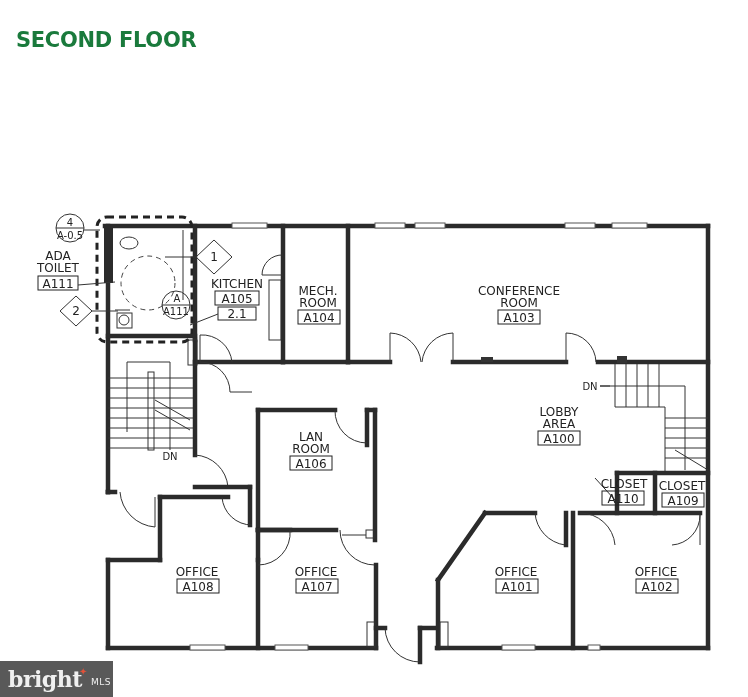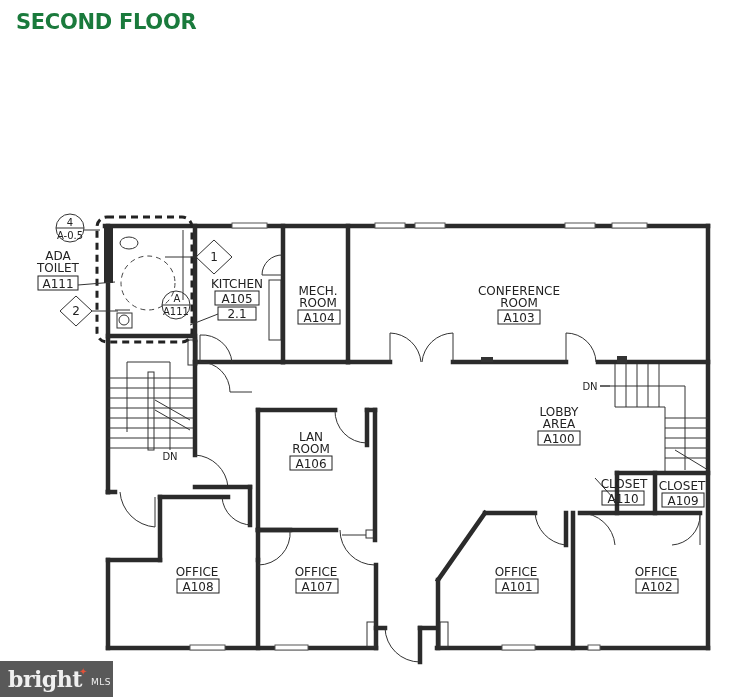--- a/index.html
+++ b/index.html
@@ -1,18 +1,18 @@
 <!DOCTYPE html>
 <html><head>
 <meta charset="utf-8">
 <style>
   html, body { margin: 0; padding: 0; background: #ffffff; }
   body { width: 748px; height: 697px; position: relative; overflow: hidden; font-family: "DejaVu Sans", sans-serif; }
   .title {
-    position: absolute; left: 16px; top: 10px;
+    position: absolute; left: 16px; top: 28px;
     font-family: "DejaVu Sans", sans-serif; font-weight: bold;
     font-size: 21px; letter-spacing: -0.3px; color: #1a7a3c;
   }
   svg.plan { position: absolute; left: 0; top: 0; }
   .wall { stroke: #2b2b2b; stroke-width: 4.5; fill: none; stroke-linecap: square; }
   .thin { stroke: #333; stroke-width: 1; fill: none; }
   .dash { stroke: #222; stroke-width: 3; fill: none; stroke-dasharray: 7 5; }
   .dashthin { stroke: #444; stroke-width: 1; fill: none; stroke-dasharray: 5 4; }
   .lbl { font-family: "DejaVu Sans", sans-serif; font-size: 12px; fill: #222; text-anchor: middle; }
   .lbl-sm { font-family: "DejaVu Sans", sans-serif; font-size: 10px; fill: #222; text-anchor: middle; }

